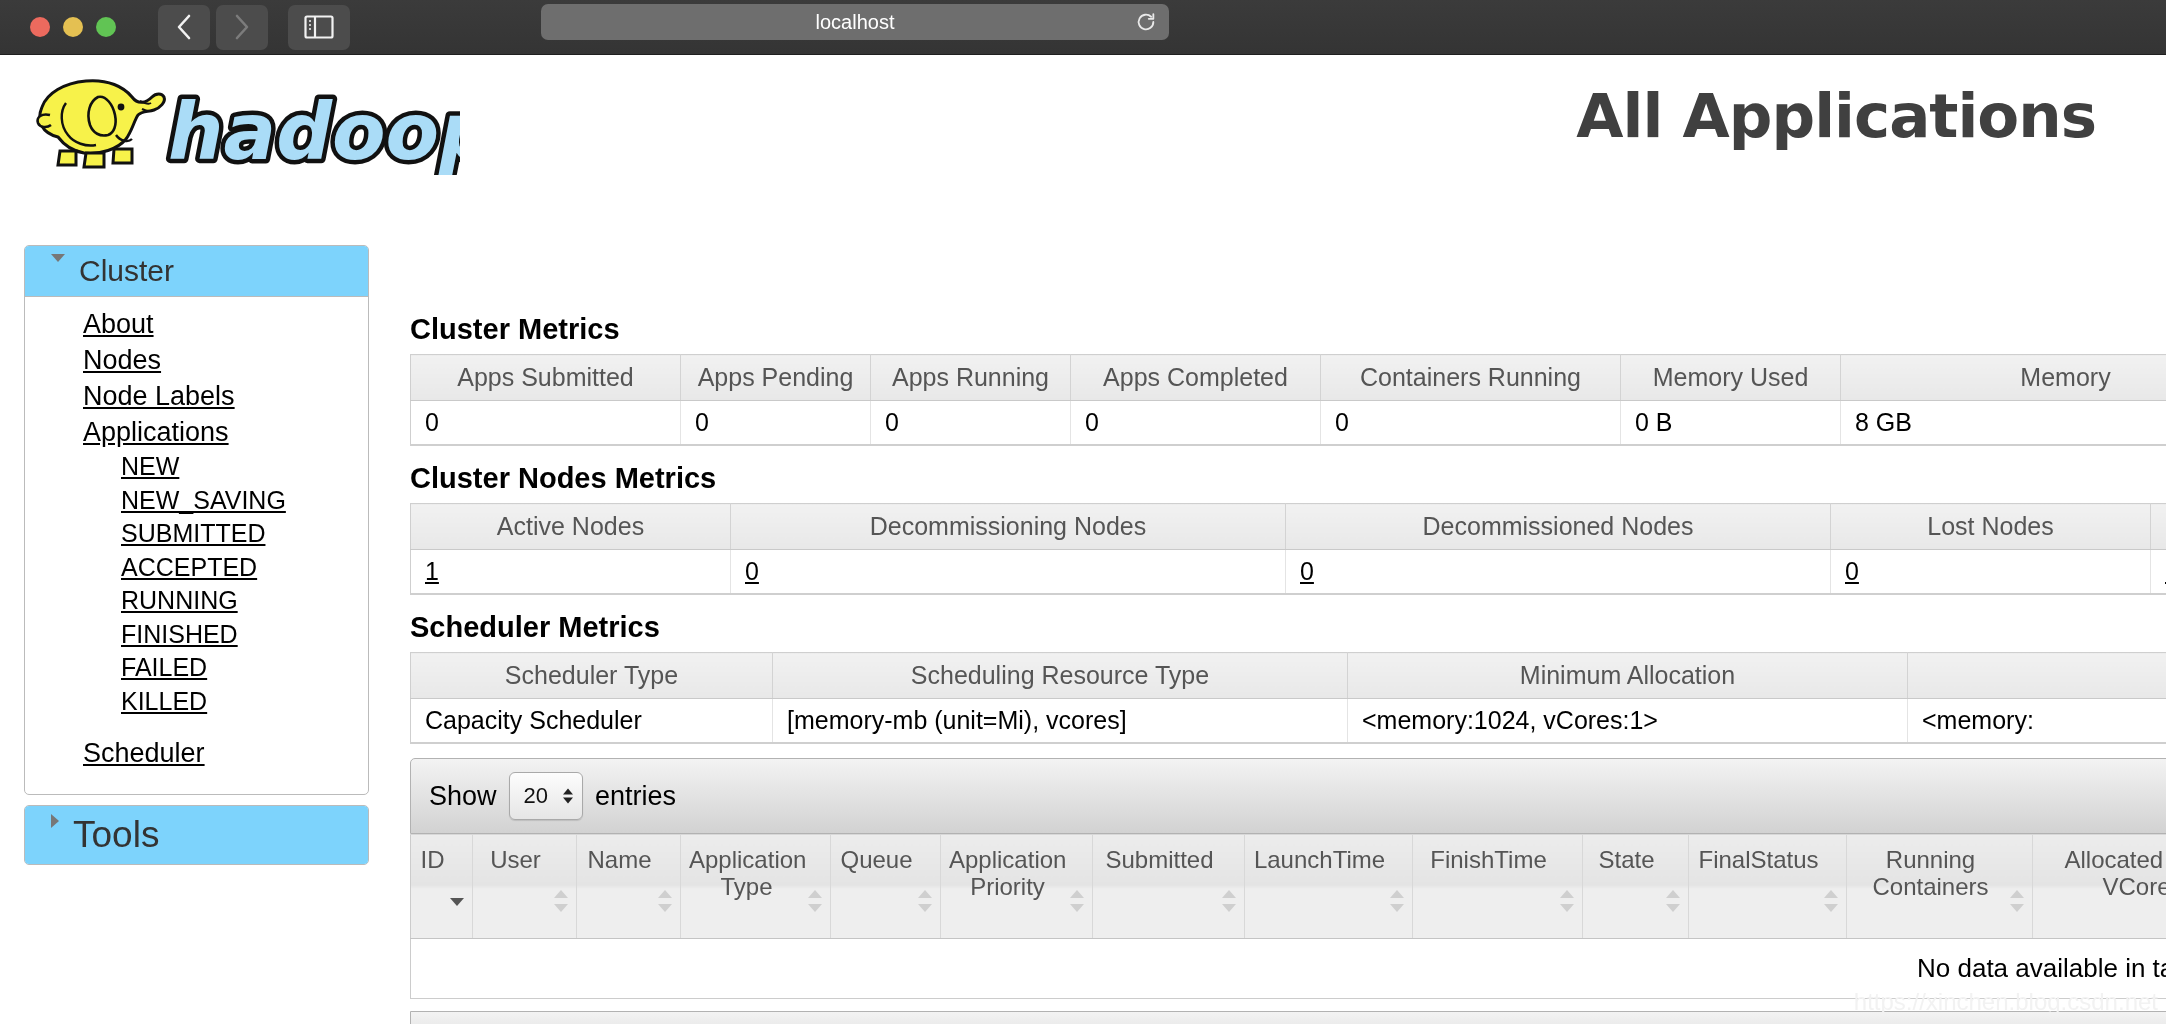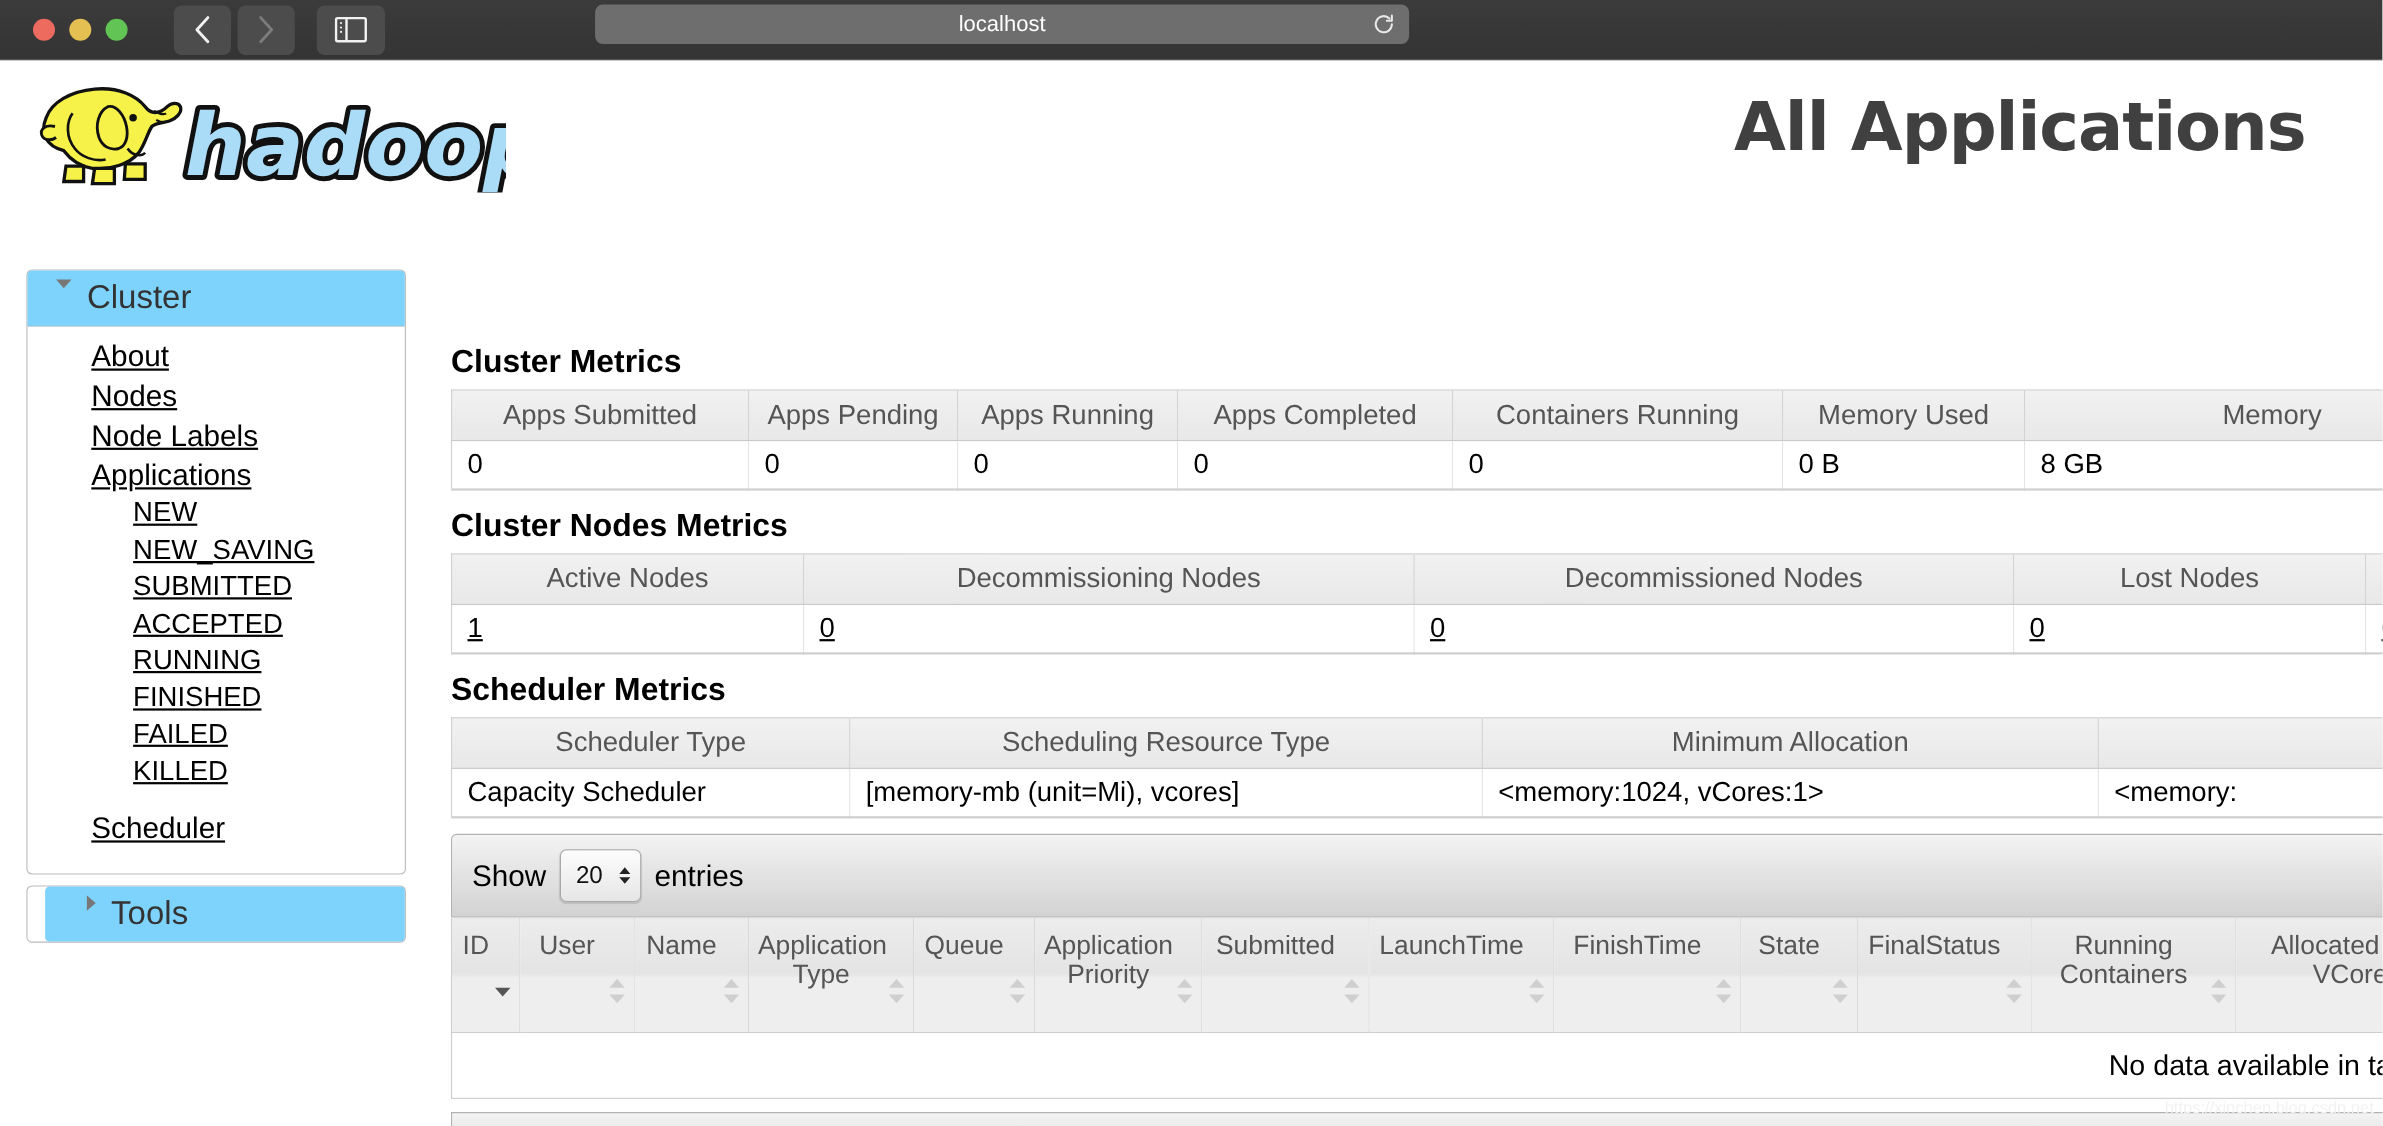--- a/index.html
+++ b/index.html
@@ -42,21 +42,21 @@
     width: 62px; height: 45px;
     background: #4c4c4c;
     border-radius: 7px;
     display: flex; align-items: center; justify-content: center;
     margin-left: 20px;
   }
 
   .urlbar {
     position: absolute;
     left: 541px; top: 4px;
-    width: 740px; height: 36px;
+    width: 628px; height: 36px;
     background: #6e6e6e;
     border-radius: 7px;
     display: flex; align-items: center; justify-content: center;
     color: #ffffff;
     font-size: 20px;
   }
   .reload {
     position: absolute; right: 12px; top: 50%;
     transform: translateY(-50%);
     width: 22px; height: 22px;
@@ -108,21 +108,21 @@
     font-size: 27px;
     color: #000;
     text-decoration: underline;
     padding: 2px 0 2px 58px;
     white-space: nowrap;
     line-height: 1.18;
   }
   .navlink.sub { padding-left: 96px; font-size: 25px; }
   .navgap { height: 18px; }
   .panel + .panel { margin-top: 10px; }
-  .tools-head { font-size: 30px; padding-left: 38px; margin-left: 16px; }
+  .tools-head { font-size: 37px; padding-left: 26px; }
 
   
   .main { position: absolute; left: 410px; top: 258px; right: 0; }
   .section-title {
     font-size: 29px;
     color: #000;
     margin: 0 0 8px 0;
     font-family: "Liberation Sans", sans-serif;
   }
   .section-title.second { margin-top: 16px; }
@@ -242,21 +242,21 @@
     border-radius: 0 0 5px 5px;
     padding: 16px 18px;
     font-size: 27px;
     color: #000;
     margin-top: 12px;
   }
 
   .watermark {
     position: absolute;
     right: 8px; bottom: 8px;
-    font-size: 15px;
+    font-size: 24px;
     color: #f2f2f2;
   }
 </style>
 </head>
 <body>
 
 <div class="browser-bar">
   <div class="traffic">
     <span class="dot red"></span>
     <span class="dot yellow"></span>

